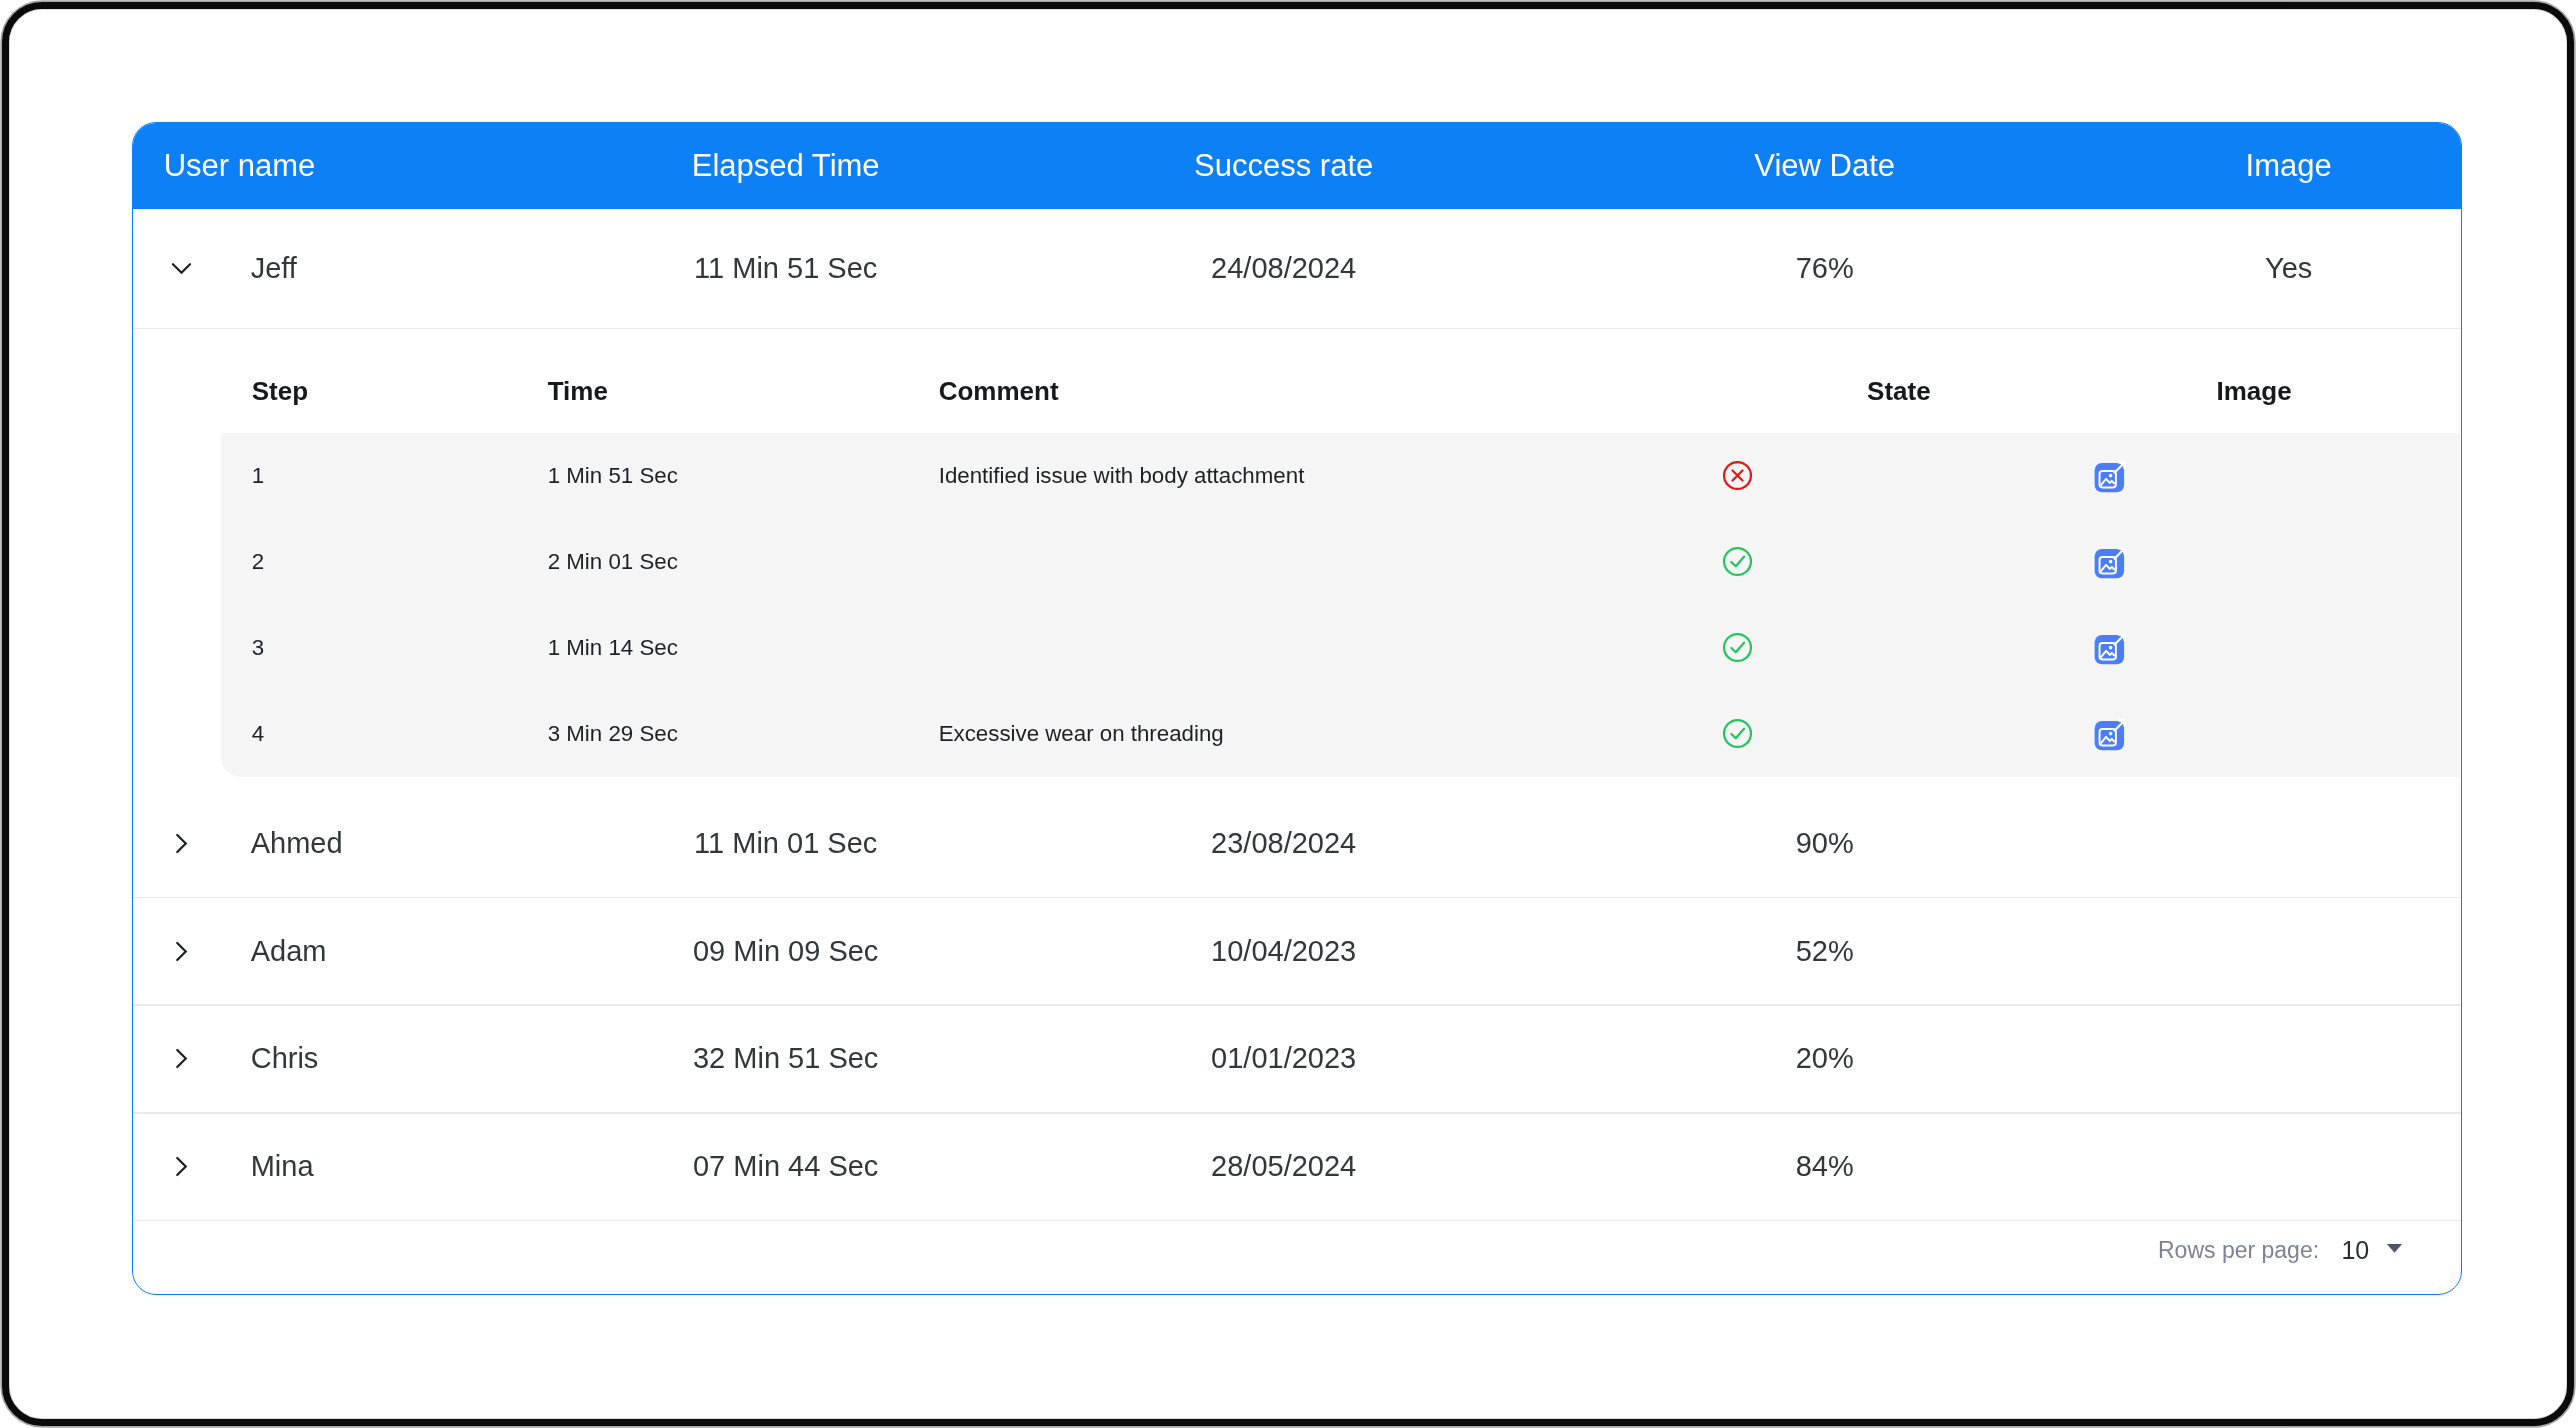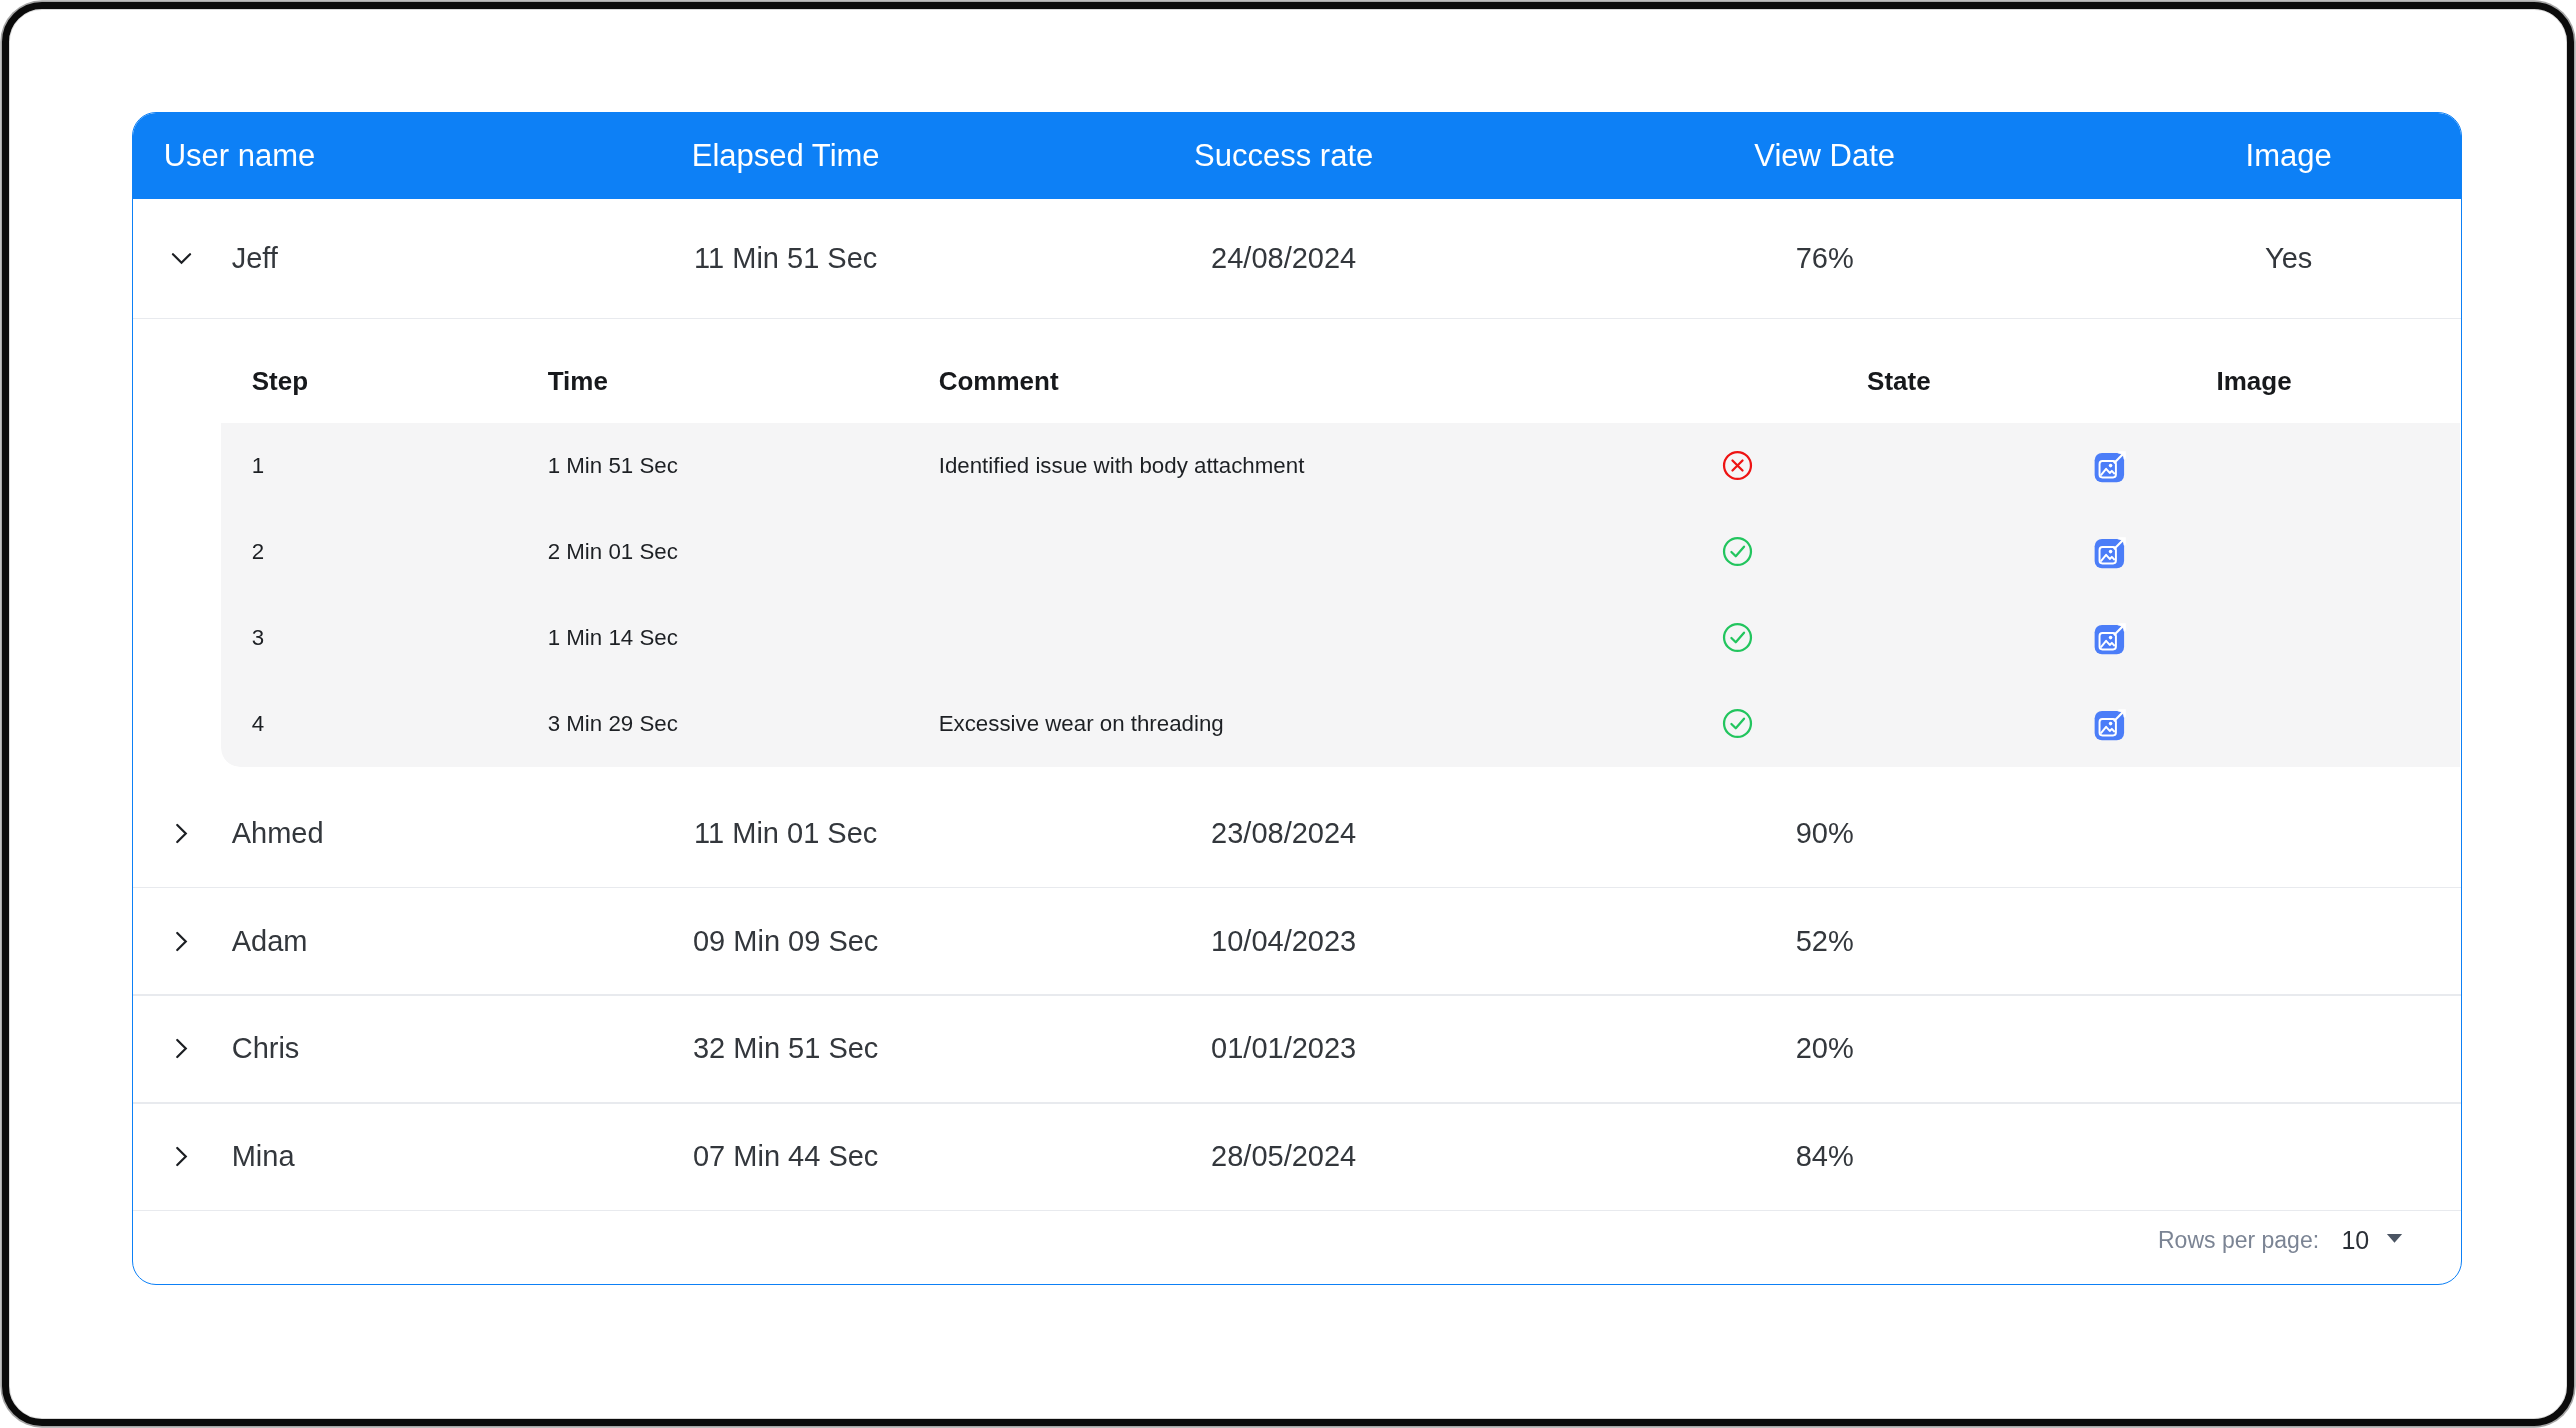--- a/index.html
+++ b/index.html
@@ -10,21 +10,21 @@
   .frame {
     position:absolute; inset:1.7px;
     border:7.7px solid #0b0b0b;
     border-radius:40px;
     background:#ffffff;
     box-shadow:0 0 0 1.7px rgba(0,0,0,.35), inset 0 0 0 0.9px rgba(0,0,0,.15);
   }
 
   
   .card {
-    position:absolute; left:123px; top:103px;
+    position:absolute; left:123px; top:113px;
     width:2330px; height:1173px;
     background:#ffffff;
     border:1.7px solid #0d80f6;
     border-radius:24px;
     display:flex; flex-direction:column;
     overflow:hidden;
   }
 
   .thead {
     height:86px; flex:0 0 86px;
@@ -43,21 +43,21 @@
     flex:0 0 106px; height:106px;
     display:grid;
     grid-template-columns:404px 498px 498px 584px 1fr;
     align-items:center;
     font-size:29px; color:#33373c;
     background:#fff;
     cursor:pointer;
   }
   .row.expanded { flex-basis:119px; height:119px; }
   .row .cell { text-align:center; }
-  .row .cell.name-cell { display:flex; align-items:center; text-align:left; padding-left:34px; gap:36px; }
+  .row .cell.name-cell { display:flex; align-items:center; text-align:left; padding-left:34px; gap:55px; }
   .chev { width:29px; height:29px; flex:0 0 29px; display:inline-flex; }
 
   .divider { flex:0 0 1.7px; height:1.7px; background:#e8eaee; }
 
   
   .subtable {
     margin:21.5px 0 13.7px 88px;
     width:2239px;
     border-radius:19px 0 0 19px;
     overflow:hidden;

